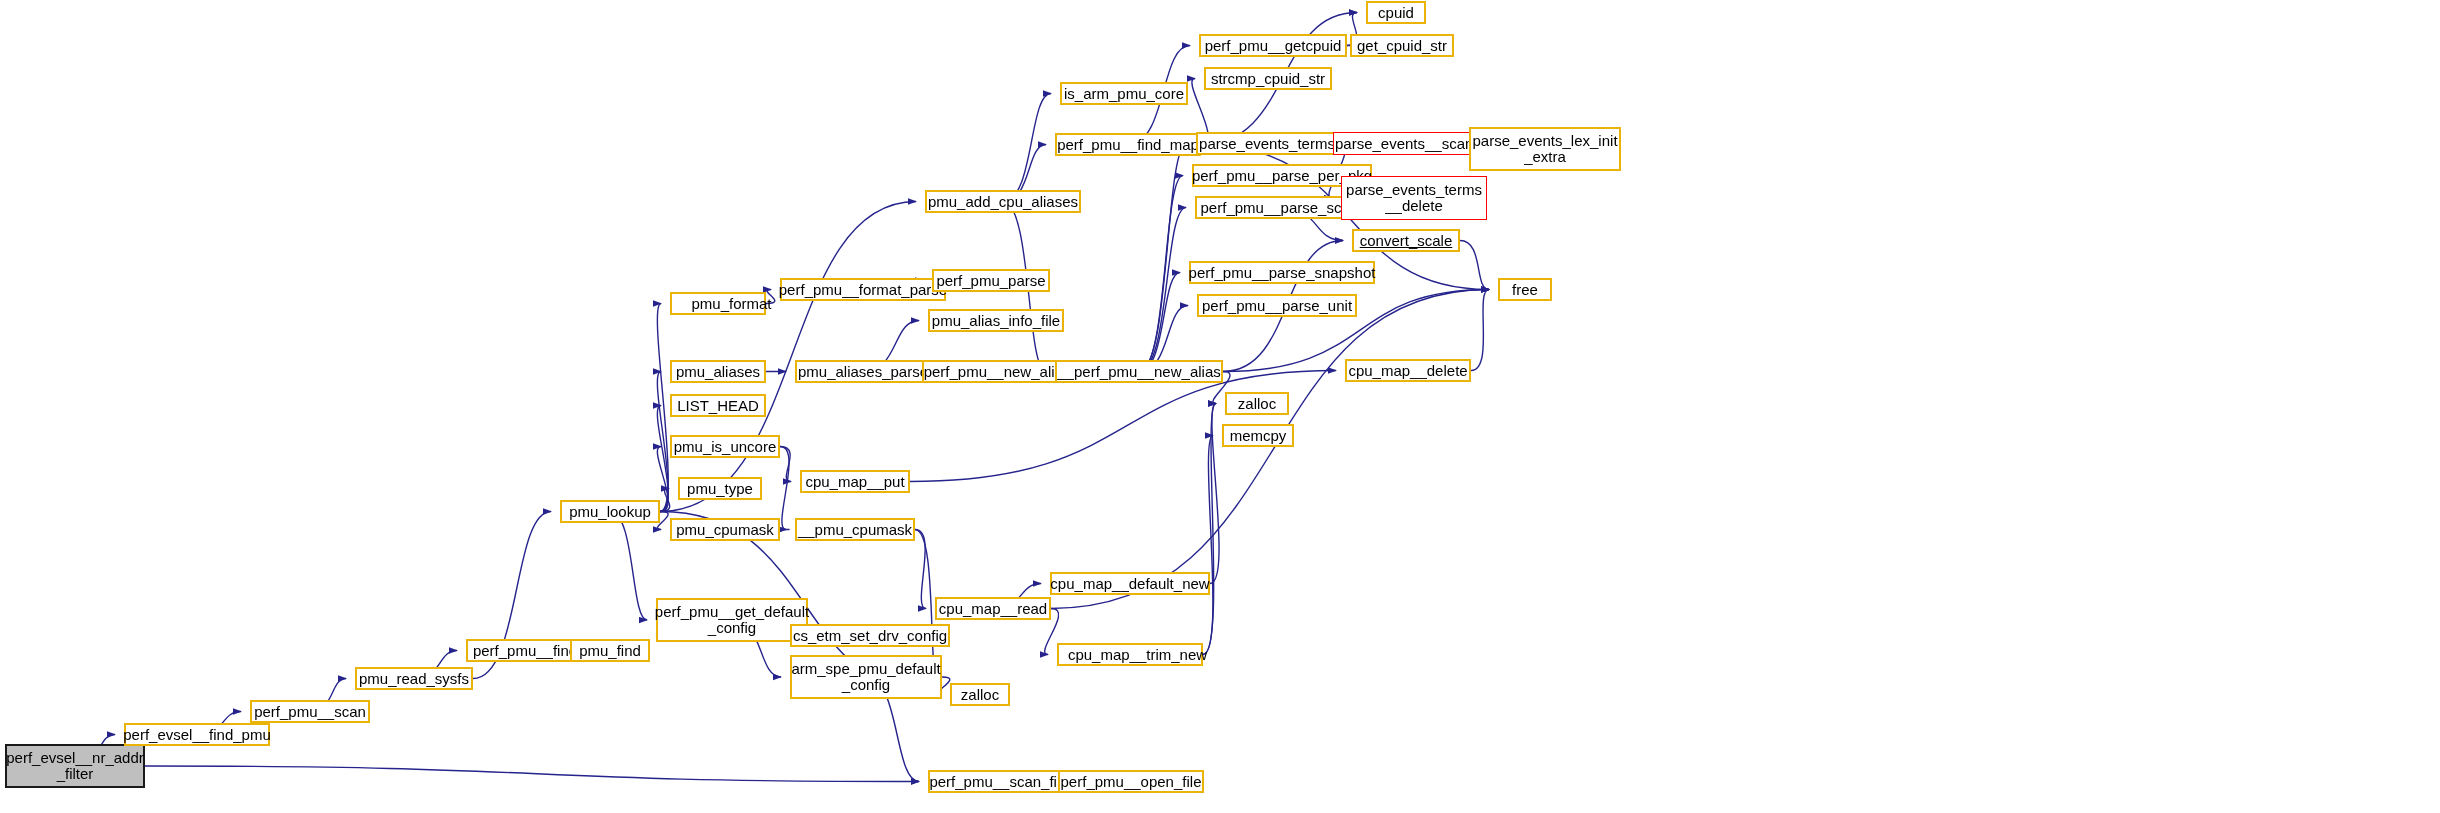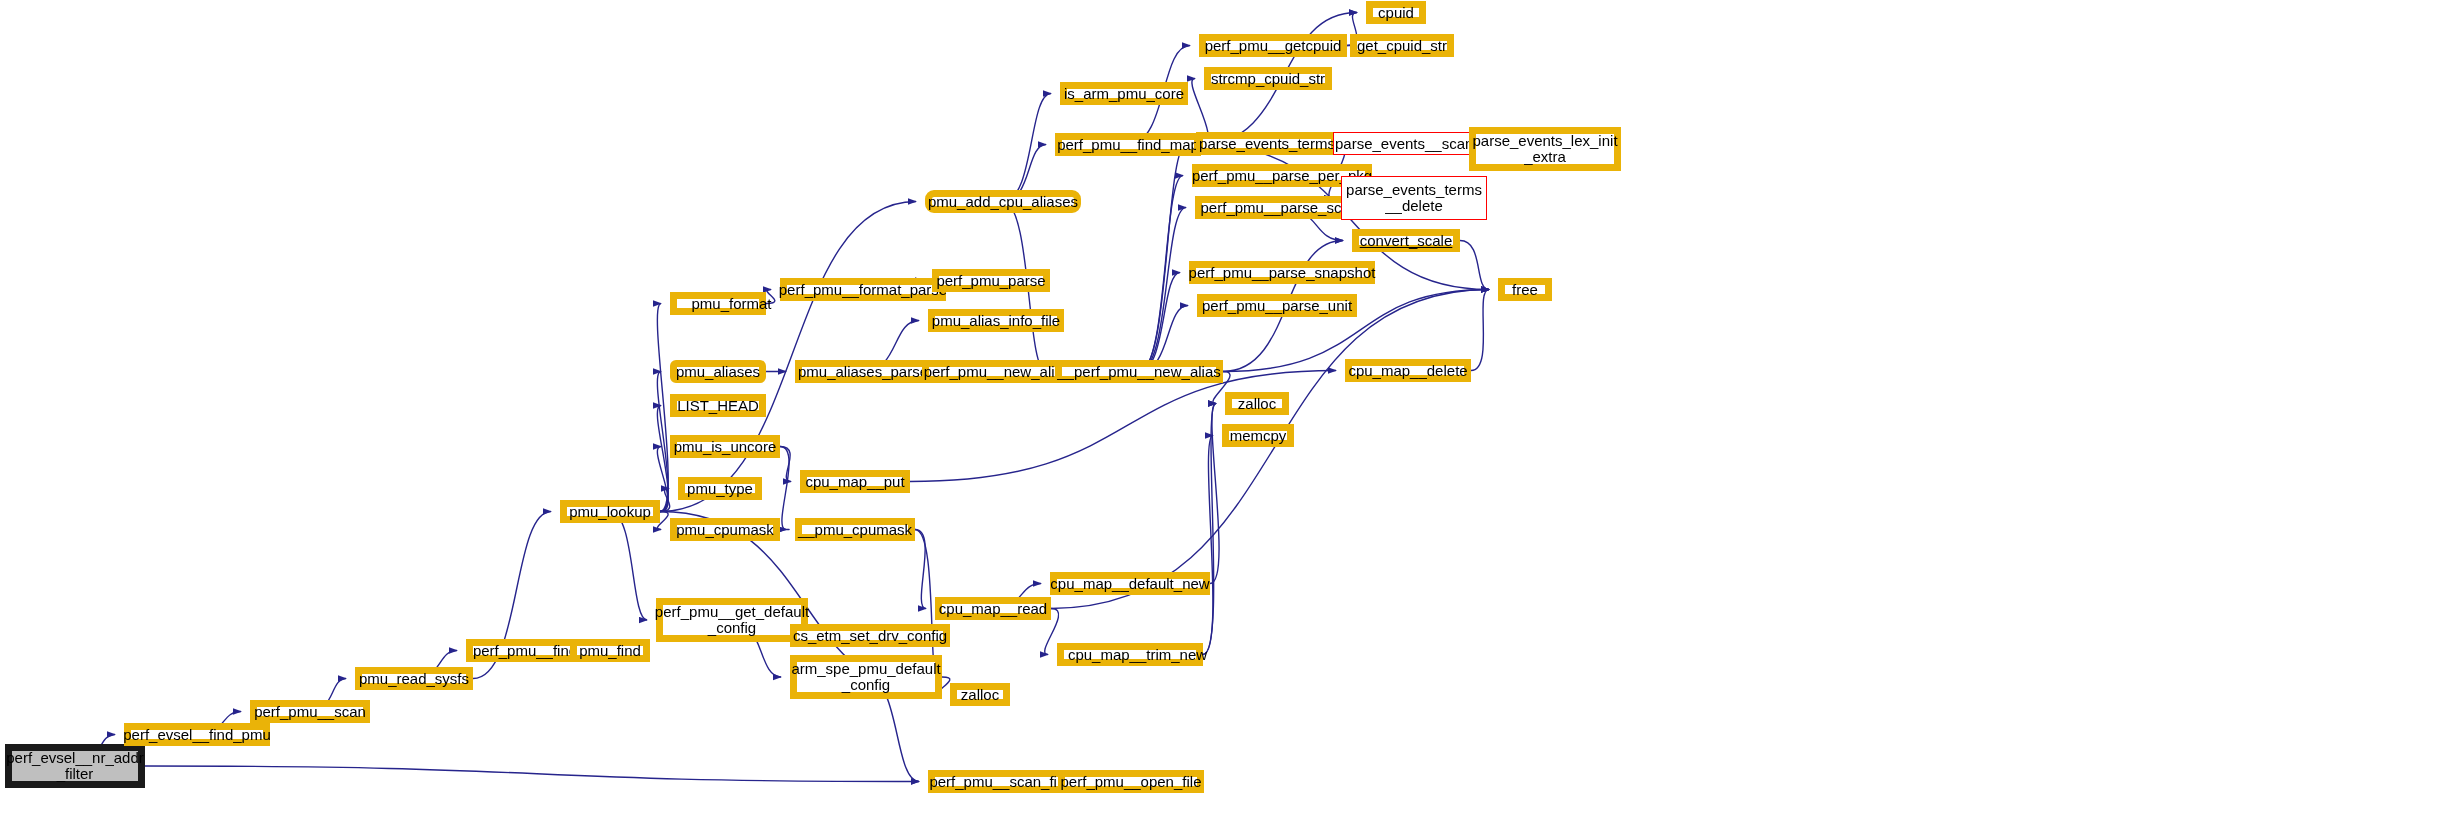--- a/index.html
+++ b/index.html
@@ -14,21 +14,21 @@
   }
   svg.edges{
     position:absolute;
     left:0;top:0;
     width:2440px;height:813px;
     pointer-events:none;
   }
   .node{
     position:absolute;
     box-sizing:border-box;
-    border:7px solid #eab308;
+    border:2px solid #eab308;
     background:#ffffff;
     color:#000000;
     font-size:15px;
     line-height:1.05;
     display:flex;
     align-items:center;
     justify-content:center;
     text-align:center;
     white-space:pre-line;
     padding:0 5px;
@@ -121,35 +121,35 @@
   <div id="node-layer">
       <div class="node root" style="left: 5px; top: 744px; width: 140px; height: 44px;">perf_evsel__nr_addr
 _filter</div>
       <div class="node" style="left: 124px; top: 723px; width: 146px; height: 23px;">perf_evsel__find_pmu</div>
       <div class="node" style="left: 250px; top: 700px; width: 120px; height: 23px;">perf_pmu__scan</div>
       <div class="node" style="left: 355px; top: 667px; width: 118px; height: 23px;">pmu_read_sysfs</div>
       <div class="node" style="left: 466px; top: 639px; width: 118px; height: 23px;">perf_pmu__find</div>
       <div class="node" style="left: 570px; top: 639px; width: 80px; height: 23px;">pmu_find</div>
       <div class="node" style="left: 560px; top: 500px; width: 100px; height: 23px;">pmu_lookup</div>
       <div class="node" style="left: 670px; top: 292px; width: 96px; height: 23px; padding-left: 32px;">pmu_format</div>
-      <div class="node" style="left: 670px; top: 360px; width: 96px; height: 23px; border-radius: 6px;">pmu_aliases</div>
+      <div class="node" style="left: 670px; top: 360px; width: 96px; height: 23px;">pmu_aliases</div>
       <div class="node" style="left: 670px; top: 394px; width: 96px; height: 23px;">LIST_HEAD</div>
       <div class="node" style="left: 670px; top: 435px; width: 110px; height: 23px;">pmu_is_uncore</div>
       <div class="node" style="left: 678px; top: 477px; width: 84px; height: 23px;">pmu_type</div>
       <div class="node" style="left: 670px; top: 518px; width: 110px; height: 23px;">pmu_cpumask</div>
       <div class="node" style="left: 656px; top: 598px; width: 152px; height: 44px;">perf_pmu__get_default
 _config</div>
       <div class="node" style="left: 780px; top: 278px; width: 166px; height: 23px;">perf_pmu__format_parse</div>
       <div class="node" style="left: 795px; top: 360px; width: 136px; height: 23px;">pmu_aliases_parse</div>
       <div class="node" style="left: 800px; top: 470px; width: 110px; height: 23px;">cpu_map__put</div>
       <div class="node" style="left: 795px; top: 518px; width: 120px; height: 23px;">__pmu_cpumask</div>
       <div class="node" style="left: 790px; top: 624px; width: 160px; height: 23px;">cs_etm_set_drv_config</div>
       <div class="node" style="left: 790px; top: 655px; width: 152px; height: 44px;">arm_spe_pmu_default
 _config</div>
-      <div class="node" style="left: 925px; top: 190px; width: 156px; height: 23px; border-radius: 9px;">pmu_add_cpu_aliases</div>
+      <div class="node" style="left: 925px; top: 190px; width: 156px; height: 23px;">pmu_add_cpu_aliases</div>
       <div class="node" style="left: 932px; top: 269px; width: 118px; height: 23px;">perf_pmu_parse</div>
       <div class="node" style="left: 928px; top: 309px; width: 136px; height: 23px;">pmu_alias_info_file</div>
       <div class="node" style="left: 922px; top: 360px; width: 150px; height: 23px;">perf_pmu__new_alias</div>
       <div class="node" style="left: 935px; top: 597px; width: 116px; height: 23px;">cpu_map__read</div>
       <div class="node" style="left: 950px; top: 683px; width: 60px; height: 23px;">zalloc</div>
       <div class="node" style="left: 928px; top: 770px; width: 142px; height: 23px;">perf_pmu__scan_file</div>
       <div class="node" style="left: 1060px; top: 82px; width: 128px; height: 23px;">is_arm_pmu_core</div>
       <div class="node" style="left: 1055px; top: 133px; width: 146px; height: 23px;">perf_pmu__find_map</div>
       <div class="node" style="left: 1055px; top: 360px; width: 168px; height: 23px;">__perf_pmu__new_alias</div>
       <div class="node" style="left: 1050px; top: 572px; width: 160px; height: 23px;">cpu_map__default_new</div>

